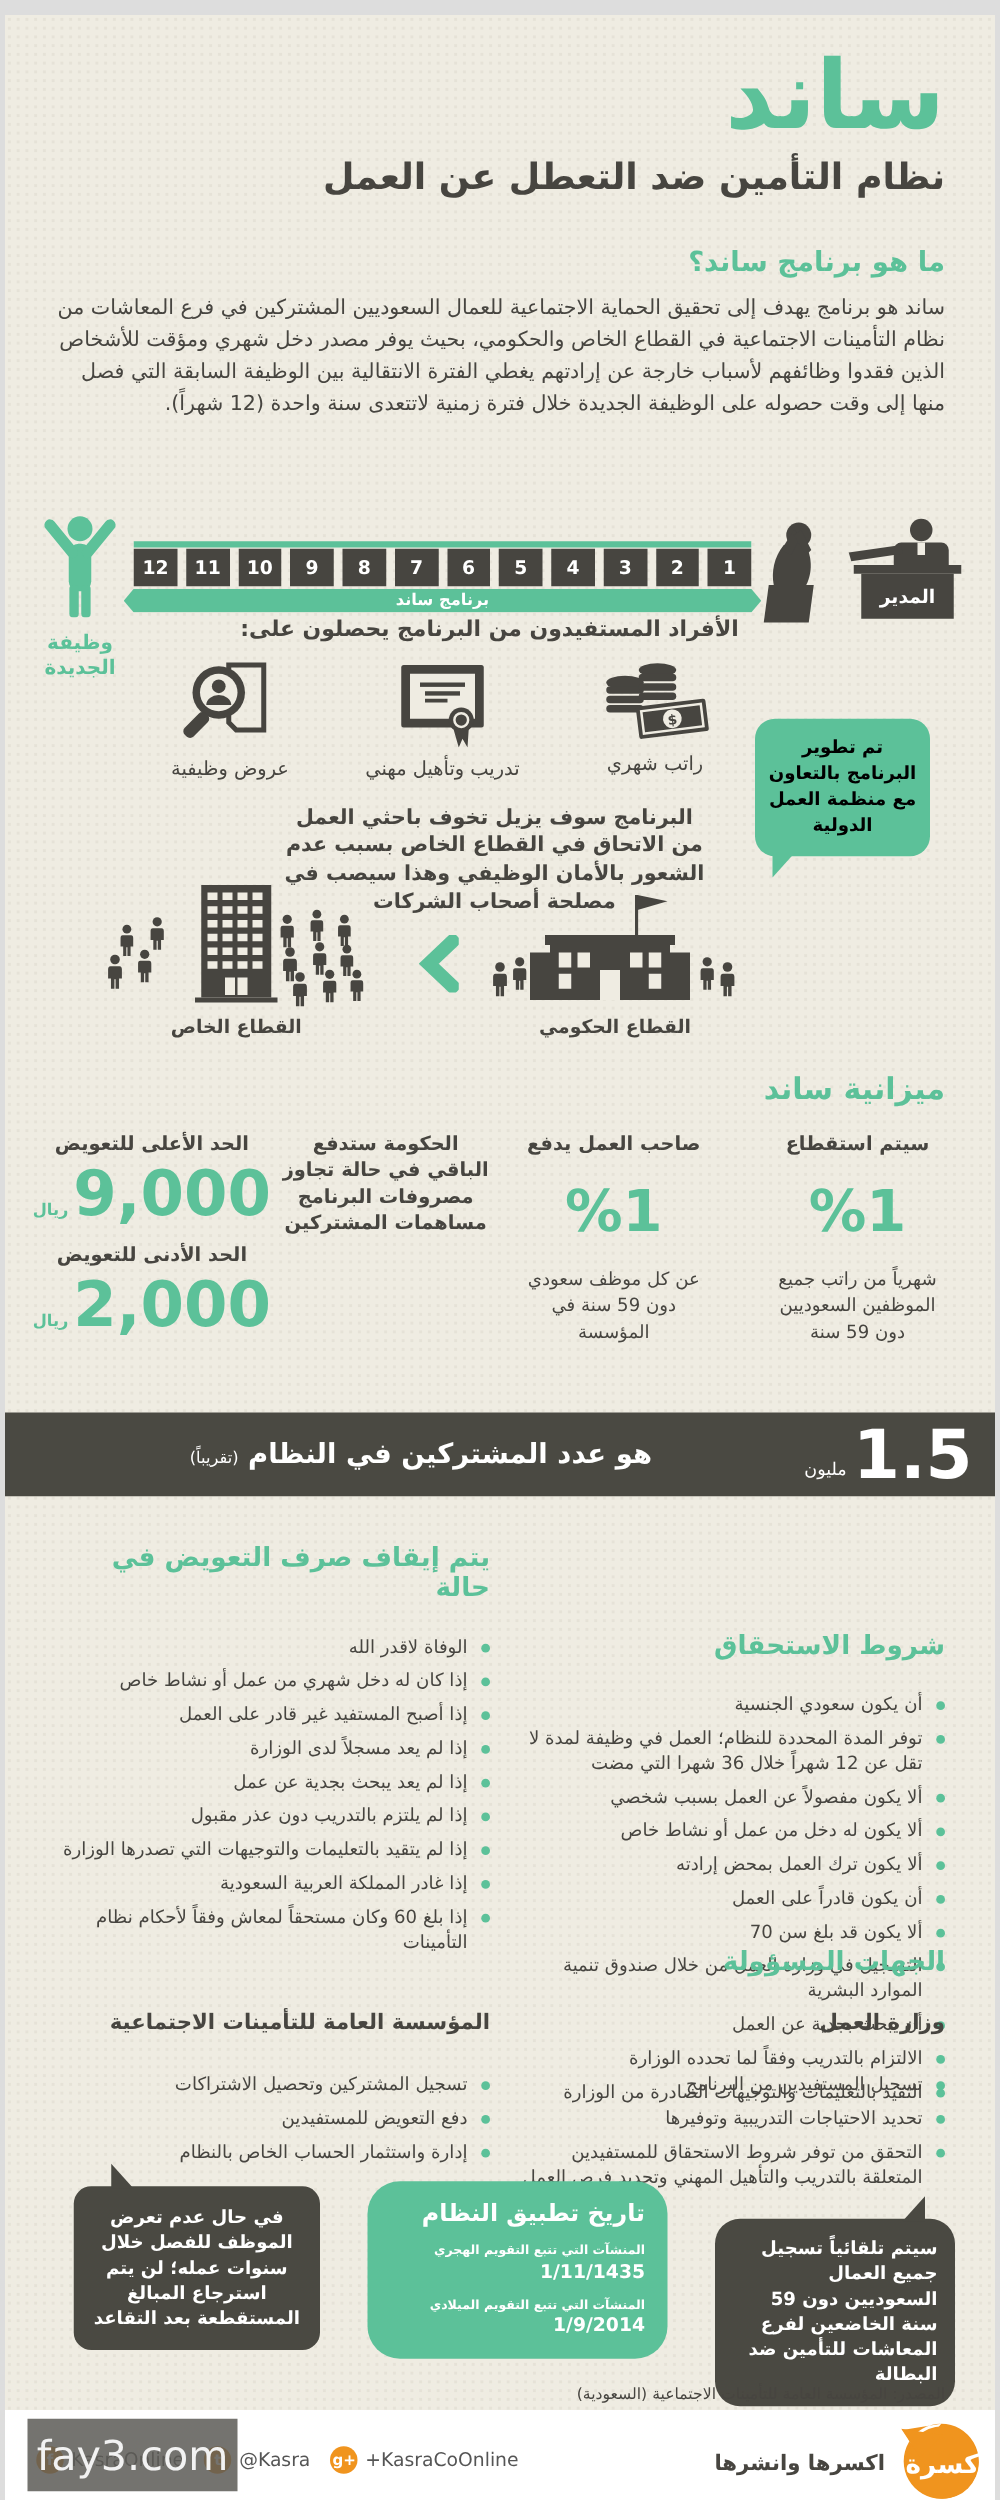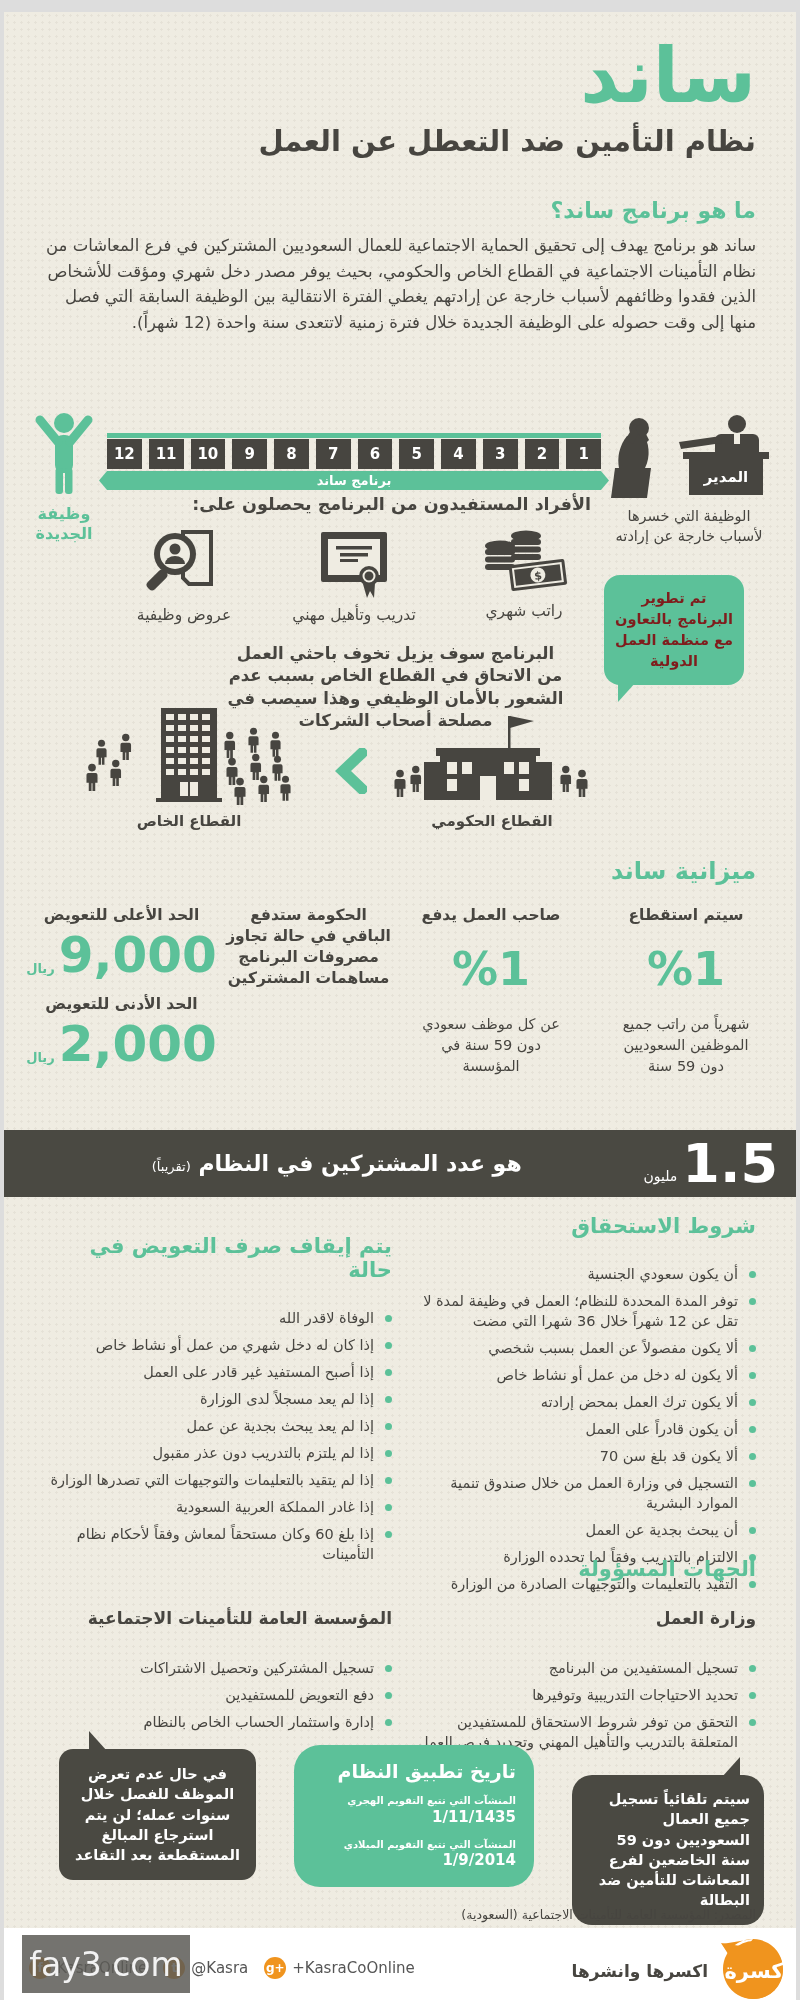--- a/index.html
+++ b/index.html
@@ -29,21 +29,21 @@
               font-size:13px; font-weight:bold; display:flex; align-items:center; justify-content:center;
               clip-path:polygon(0 50%, 8px 0, calc(100% - 8px) 0, 100% 50%, calc(100% - 8px) 100%, 8px 100%); }
   .new-job{ position:absolute; top:400px; left:16px; width:88px; text-align:center; }
   .new-job-caption{ color:#5cc199; font-size:16px; font-weight:bold; line-height:1.25; margin-top:6px; }
   .benefits-heading{ position:absolute; top:482px; right:205px; font-size:17.5px; font-weight:bold; }
   
   .benefits{ position:absolute; top:516px; left:95px; width:510px; display:flex; }
   .benefit{ flex:1; text-align:center; }
   .benefit svg{ display:block; margin:0 auto; }
   .benefit-label{ font-size:15.5px; margin-top:8px; }
-  .ilo-bubble{ position:absolute; top:563px; left:600px; width:140px; background:#5cc199; color:#7f1d1d;
+  .ilo-bubble{ position:absolute; top:563px; left:600px; width:140px; background:#5cc199; color:#000000;
                border-radius:16px; padding:13px 10px; font-size:14.5px; font-weight:bold; text-align:center; line-height:1.45; }
   .ilo-bubble::after{ content:''; position:absolute; bottom:-17px; left:14px; width:0; height:0;
                       border-top:20px solid #5cc199; border-right:18px solid transparent; }
   .private-note{ position:absolute; top:631px; right:228px; width:345px; text-align:center;
                  font-weight:bold; font-size:16.5px; line-height:1.35; }
   
   .private-sector{ position:absolute; top:694px; left:70px; width:230px; text-align:center; }
   .gov-sector{ position:absolute; top:702px; left:388px; width:200px; text-align:center; }
   .sector-label{ font-size:15px; font-weight:bold; margin-top:2px; }
   .sector-chevron{ position:absolute; top:736px; left:331px; }
@@ -64,21 +64,21 @@
   
   .band{ position:absolute; top:1118px; left:0; width:800px; height:67px; background:#4a4942; color:#fff;
          display:flex; align-items:center; padding:0 26px; }
   .band-number-wrap{ display:flex; align-items:flex-end; gap:5px; }
   .band-number{ font-size:54px; font-weight:bold; line-height:0.95; direction:ltr; }
   .band-unit{ font-size:14px; margin-bottom:5px; }
   .band-text{ flex:1; text-align:center; font-size:22px; font-weight:bold; }
   .band-approx{ font-size:13px; font-weight:normal; }
   
   .list-section h3{ font-size:21px; font-weight:bold; color:#5cc199; margin-bottom:26px; }
-  .eligibility{ position:absolute; top:1202px; right:40px; width:348px; }
+  .eligibility{ position:absolute; top:1292px; right:40px; width:348px; }
   .suspension{ position:absolute; top:1222px; left:40px; width:348px; }
   ul.dots{ list-style:none; }
   ul.dots li{ position:relative; padding-right:18px; margin-bottom:7px; font-size:14.5px; line-height:1.38; text-align:right; }
   ul.dots li::before{ content:''; position:absolute; right:0; top:6.5px; width:7px; height:7px; border-radius:50%; background:#5cc199; }
   .responsible-heading{ position:absolute; top:1545px; right:40px; font-size:21px; font-weight:bold; color:#5cc199; }
   .ministry{ position:absolute; top:1596px; right:40px; width:348px; }
   .gosi{ position:absolute; top:1596px; left:40px; width:348px; }
   .org h4{ font-size:17px; font-weight:bold; margin-bottom:30px; }
   
   .refund-bubble{ position:absolute; top:1737px; left:55px; width:197px; background:#4a4942; color:#fff;
@@ -132,21 +132,20 @@
       <g>
         <circle class="dk" cx="132" cy="14" r="9"></circle>
         <path class="dk" d="M116,24 h32 a6,6 0 0 1 6,6 v14 h-44 v-14 a6,6 0 0 1 6,-6 z"></path>
         <rect class="bg" x="129" y="24" width="6" height="10"></rect>
         <polygon class="dk" points="74,32 116,26 117,33 76,39"></polygon>
         <rect class="dk" x="78" y="42" width="86" height="7"></rect>
         <rect class="dk" x="84" y="49" width="74" height="36"></rect>
         <text x="121" y="72" text-anchor="middle" fill="#ffffff" font-size="15" font-weight="bold">المدير</text>
       </g>
     </svg>
-    <div class="lost-caption">الوظيفة التي خسرها لأسباب خارجة عن إرادته</div>
   </div>
 
   <div class="timeline">
     <div class="tl-strip"></div>
     <div class="tl-cells">
       <div class="tl-cell">12</div>
       <div class="tl-cell">11</div>
       <div class="tl-cell">10</div>
       <div class="tl-cell">9</div>
       <div class="tl-cell">8</div>

